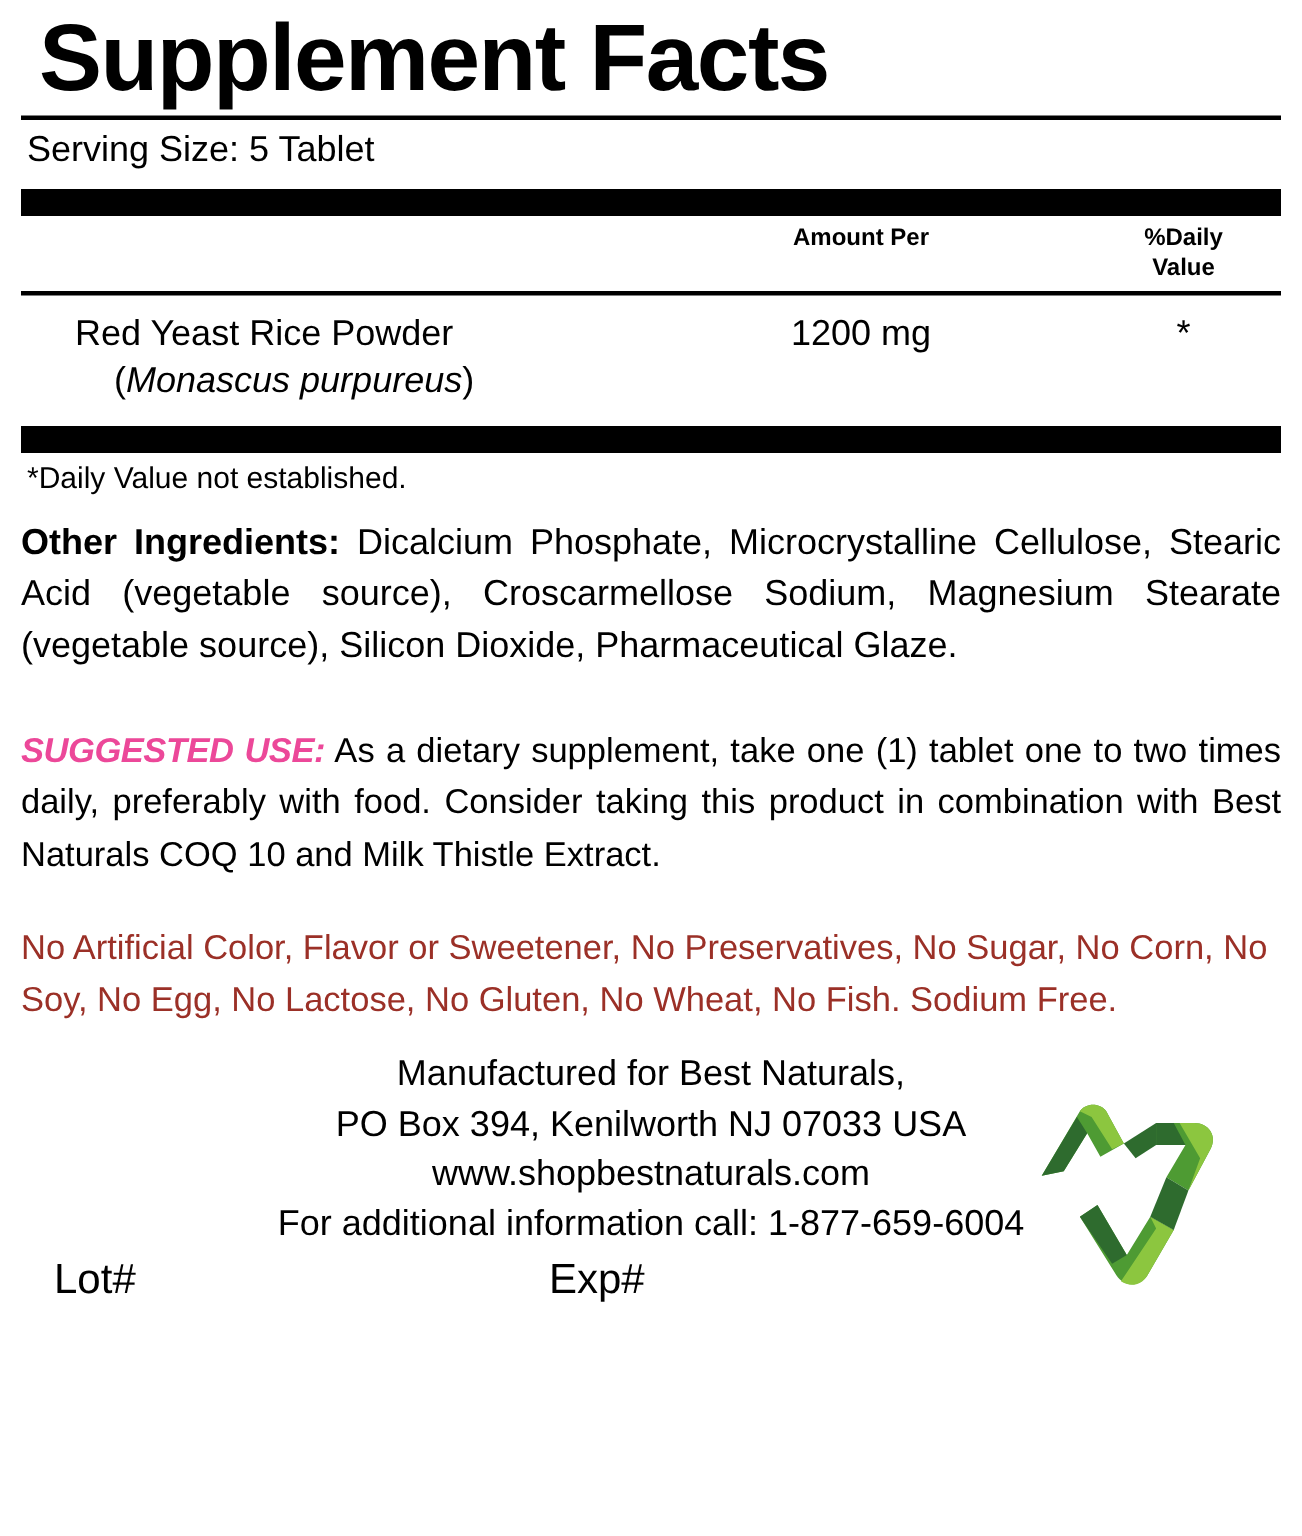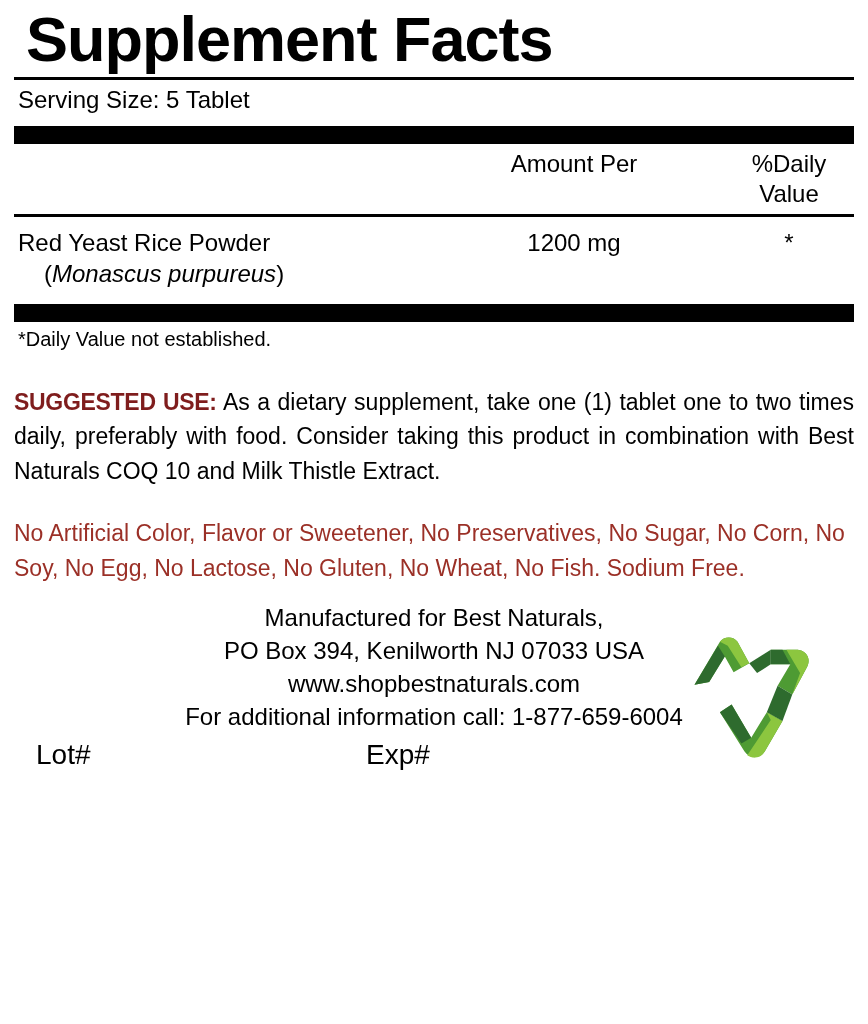--- a/index.html
+++ b/index.html
@@ -50,42 +50,43 @@
     font-size: 24px;
     line-height: 1.3;
     padding: 4px 0 5px 4px;
   }
 
   .facts-head {
     display: flex;
     justify-content: flex-end;
     align-items: flex-start;
     padding: 5px 0 5px 0;
-    font-weight: normal;
-    font-size: 24px;
+    font-weight: bold;
+    font-size: 16px;
     line-height: 1.25;
   }
   .facts-head .amount {
     width: 300px;
     text-align: center;
   }
   .facts-head .dv {
     width: 130px;
     text-align: center;
   }
   .facts-row {
     display: flex;
     align-items: flex-start;
     font-size: 24px;
     line-height: 1.3;
     padding: 10px 0 8px 0;
   }
   .facts-row .name {
     flex: 1;
     padding-left: 4px;
+    margin-left: 32px;
   }
   .facts-row .name .latin {
     display: block;
     padding-left: 26px;
     font-style: italic;
   }
   .facts-row .name .latin .paren {
     font-style: normal;
   }
   .facts-row .amt {
@@ -116,22 +117,23 @@
   
   .suggested {
     font-size: 23px;
     line-height: 1.5;
     margin-top: 34px;
     text-align: justify;
     text-justify: inter-word;
   }
   .suggested .su-label {
     font-weight: bold;
-    color: #7f1d1d;
+    color: #ec4899;
     letter-spacing: -0.3px;
+    font-style: italic;
   }
 
   
   .claims {
     font-size: 23px;
     line-height: 1.5;
     color: #9b3027;
     margin-top: 28px;
   }
 
@@ -201,20 +203,21 @@
       <span class="latin"><span class="paren">(</span><span>Monascus purpureus</span><span class="paren">)</span></span>
     </div>
     <div class="amt">1200 mg</div>
     <div class="dvv">*</div>
   </div>
 
   <div class="rule-thick"></div>
 
   <div class="footnote">*Daily Value not established.</div>
 
+  <div class="other-ing"><b>Other Ingredients:</b><span> Dicalcium Phosphate, Microcrystalline Cellulose, Stearic Acid (vegetable source), Croscarmellose Sodium, Magnesium Stearate (vegetable source), Silicon Dioxide, Pharmaceutical Glaze.</span></div>
 
   <div class="suggested"><span class="su-label">SUGGESTED USE:</span><span> As a dietary supplement, take one (1) tablet one to two times daily, preferably with food. Consider taking this product in combination with Best Naturals COQ 10 and Milk Thistle Extract.</span></div>
 
   <div class="claims">No Artificial Color, Flavor or Sweetener, No Preservatives, No Sugar, No Corn, No Soy, No Egg, No Lactose, No Gluten, No Wheat,  No Fish. Sodium Free.</div>
 
   <div class="footer">
     <span class="line">Manufactured for Best Naturals,</span>
     <span class="line">PO Box 394, Kenilworth NJ 07033 USA</span>
     <span class="line">www.shopbestnaturals.com</span>
     <span class="line">For additional information call: 1-877-659-6004</span>

